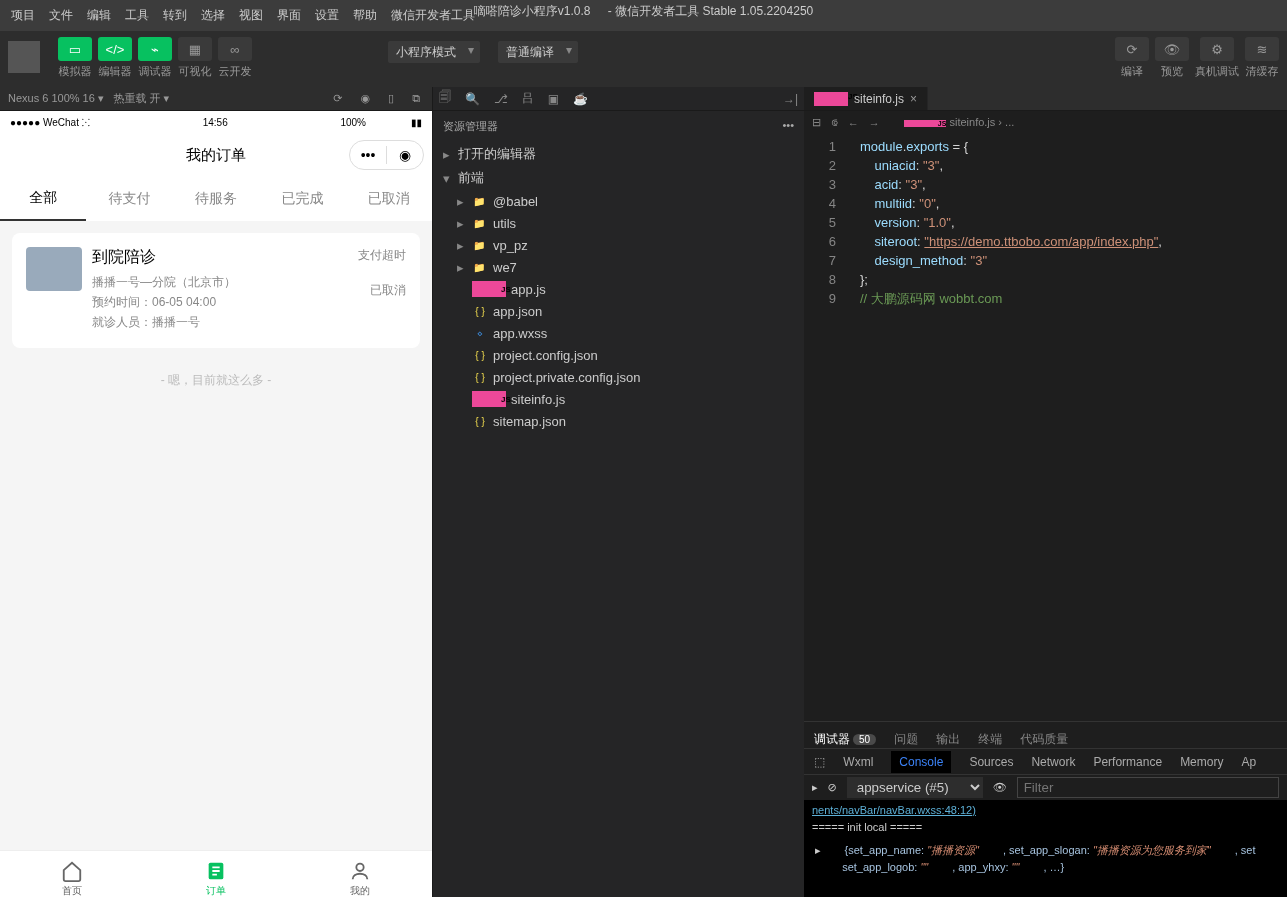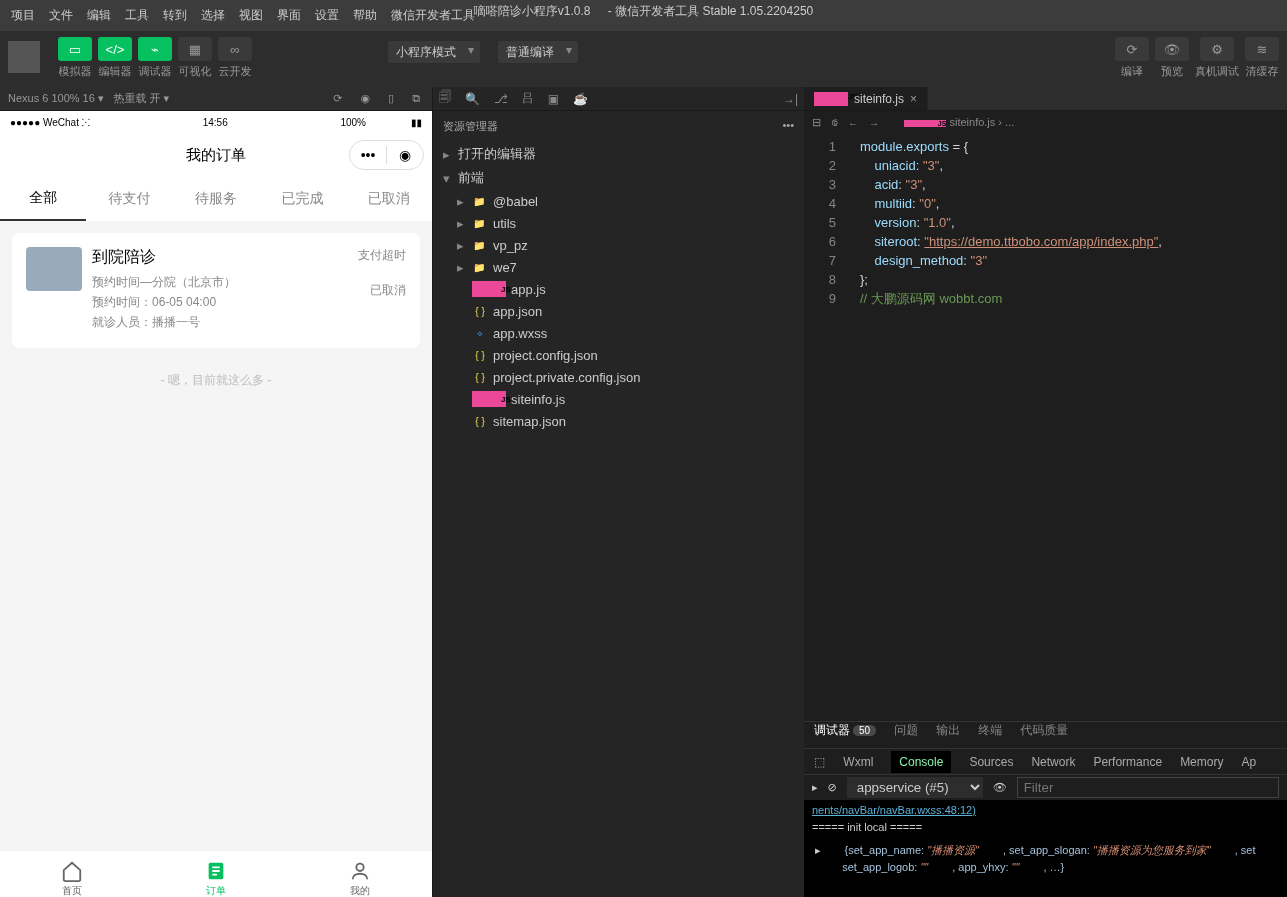--- a/index.html
+++ b/index.html
@@ -68,27 +68,27 @@
 .crumb{height:22px;display:flex;align-items:center;padding:0 8px;gap:10px;font-size:11px;color:#888;}
 .editor{flex:1;display:flex;font-family:Consolas,monospace;font-size:13px;overflow:hidden;}
 .gutter{width:44px;text-align:right;color:#858585;padding:4px 12px 0 0;line-height:19px;}
 .code{flex:1;padding:4px 0 0 12px;line-height:19px;white-space:pre;}
 .c-key{color:#9cdcfe;}
 .c-str{color:#ce9178;}
 .c-pun{color:#d4d4d4;}
 .c-url{color:#ce9178;text-decoration:underline;}
 .c-cmt{color:#6a9955;}
 .bottom{height:185px;background:#1e1e1e;border-top:1px solid #333;display:flex;flex-direction:column;}
-.btabs{height:26px;display:flex;align-items:flex-start;padding:0 10px;gap:18px;font-size:12px;color:#888;}
+.btabs{height:26px;display:flex;align-items:flex-end;padding:0 10px;gap:18px;font-size:12px;color:#888;}
 .btabs .bt{cursor:pointer;}
 .btabs .bt.active{color:#fff;}
 .badge{background:#4a4a4a;border-radius:8px;padding:0 6px;font-size:10px;margin-left:3px;}
 .devtabs{height:26px;display:flex;align-items:center;padding:0 10px;gap:18px;font-size:12px;color:#aaa;border-top:1px solid #333;}
 .devtabs .dt{cursor:pointer;}
-.devtabs .dt.active{background:#000;color:#86efac;padding:4px 8px;}
+.devtabs .dt.active{background:#000;color:#3b82f6;padding:4px 8px;}
 .confilter{height:26px;display:flex;align-items:center;padding:0 8px;gap:10px;border-top:1px solid #333;font-size:11px;}
 .confilter select{background:#2d2d2d;color:#ccc;border:none;padding:2px 18px 2px 6px;}
 .confilter input{background:#1e1e1e;border:1px solid #444;color:#ccc;padding:2px 6px;flex:1;}
 .conout{flex:1;background:#000;font-family:Consolas,monospace;font-size:11px;padding:2px 8px;overflow:hidden;line-height:17px;}
 .conout .lnk{color:#5db0d7;text-decoration:underline;}
 .conout .obj{color:#a6c3df;padding-left:24px;}
 .conout .ostr{color:#d88e73;font-style:italic;}
 </style>
 </head>
 <body>
@@ -184,21 +184,21 @@
         <div class="tab">待支付</div>
         <div class="tab">待服务</div>
         <div class="tab">已完成</div>
         <div class="tab">已取消</div>
       </div>
       <div class="content">
         <div class="card">
           <div class="thumb"></div>
           <div class="cinfo">
             <div class="ctit">到院陪诊</div>
-            <div class="cline">预约时间—分院（北京市）</div>
+            <div class="cline">播播一号—分院（北京市）</div>
             <div class="cline">预约时间：06-05 04:00</div>
             <div class="cline">就诊人员：播播一号</div>
           </div>
           <div class="cright">
             <div>支付超时</div>
             <div style="margin-top:18px;">已取消</div>
           </div>
         </div>
         <div class="endtip">- 嗯，目前就这么多 -</div>
       </div>

